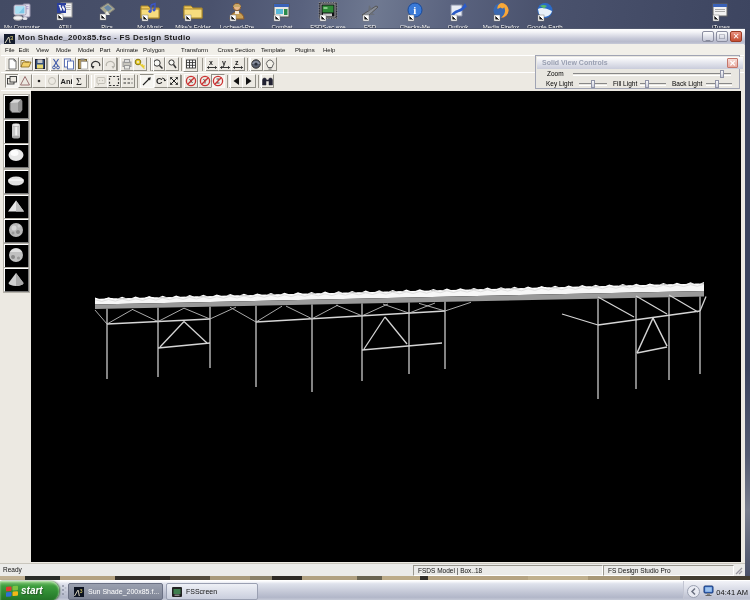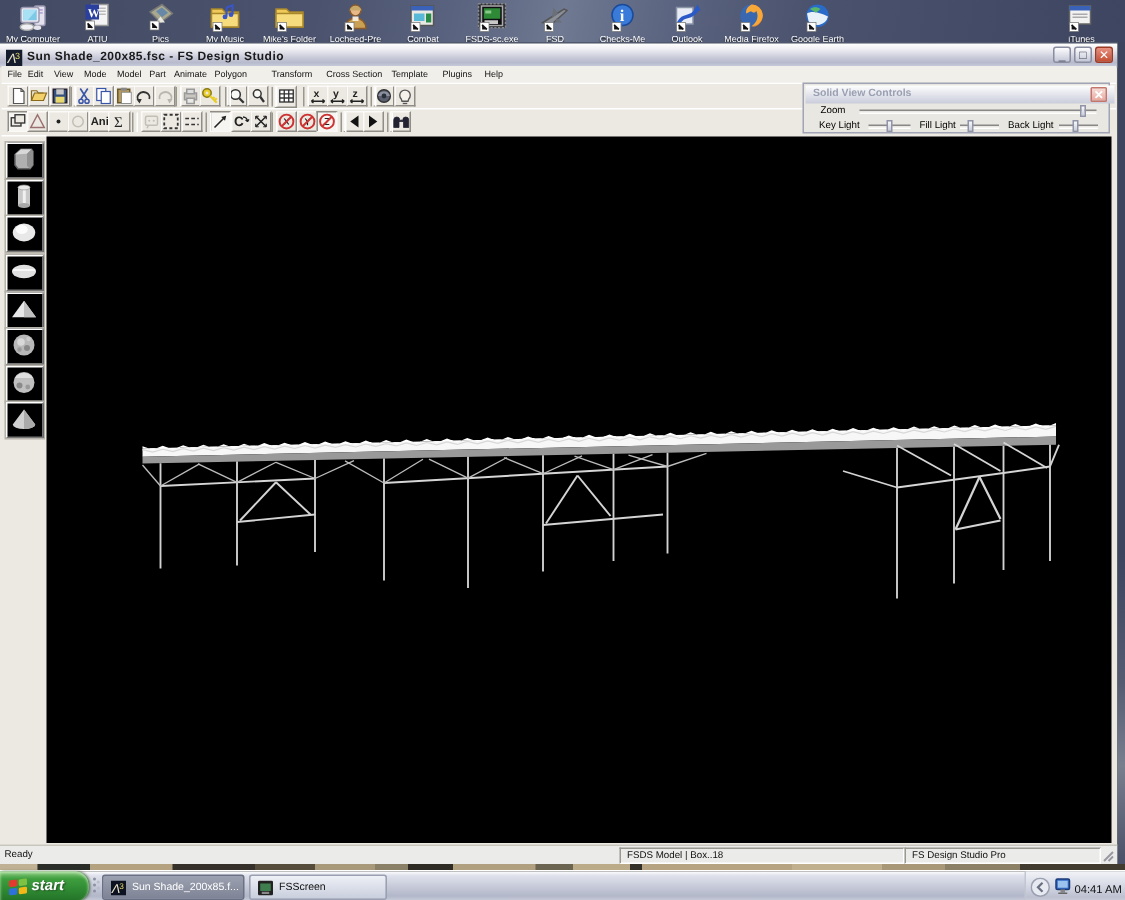--- a/index.html
+++ b/index.html
@@ -261,21 +261,21 @@
         <div class="dlabel">iTunes</div>
       </div>
     </div>
 <div id="win">
   <div id="titlebar">
     <span class="ticon"><svg width="11" height="11">
             <rect x="0" y="0" width="11" height="11" fill="#141c2e"></rect>
             <text x="1" y="9" font-size="9" font-style="italic" fill="#e8e3c8" font-family="Liberation Sans">Λ</text>
             <text x="6" y="6" font-size="6" fill="#e8d86a" font-family="Liberation Sans">3</text>
           </svg></span>
-    <span class="ttext">Sun Shade_200x85.fsc - FS Design Studio</span>
+    <span class="ttext">Mon Shade_200x85.fsc - FS Design Studio</span>
     <span class="capbtn" id="btnmin">_</span>
     <span class="capbtn" id="btnmax">□</span>
     <span class="capbtn" id="btnclose">✕</span>
   </div>
   <div id="menubar">
         <span style="left:4px">File</span>
         <span style="left:17.5px">Edit</span>
         <span style="left:35px">View</span>
         <span style="left:55px">Mode</span>
         <span style="left:77px">Model</span>

